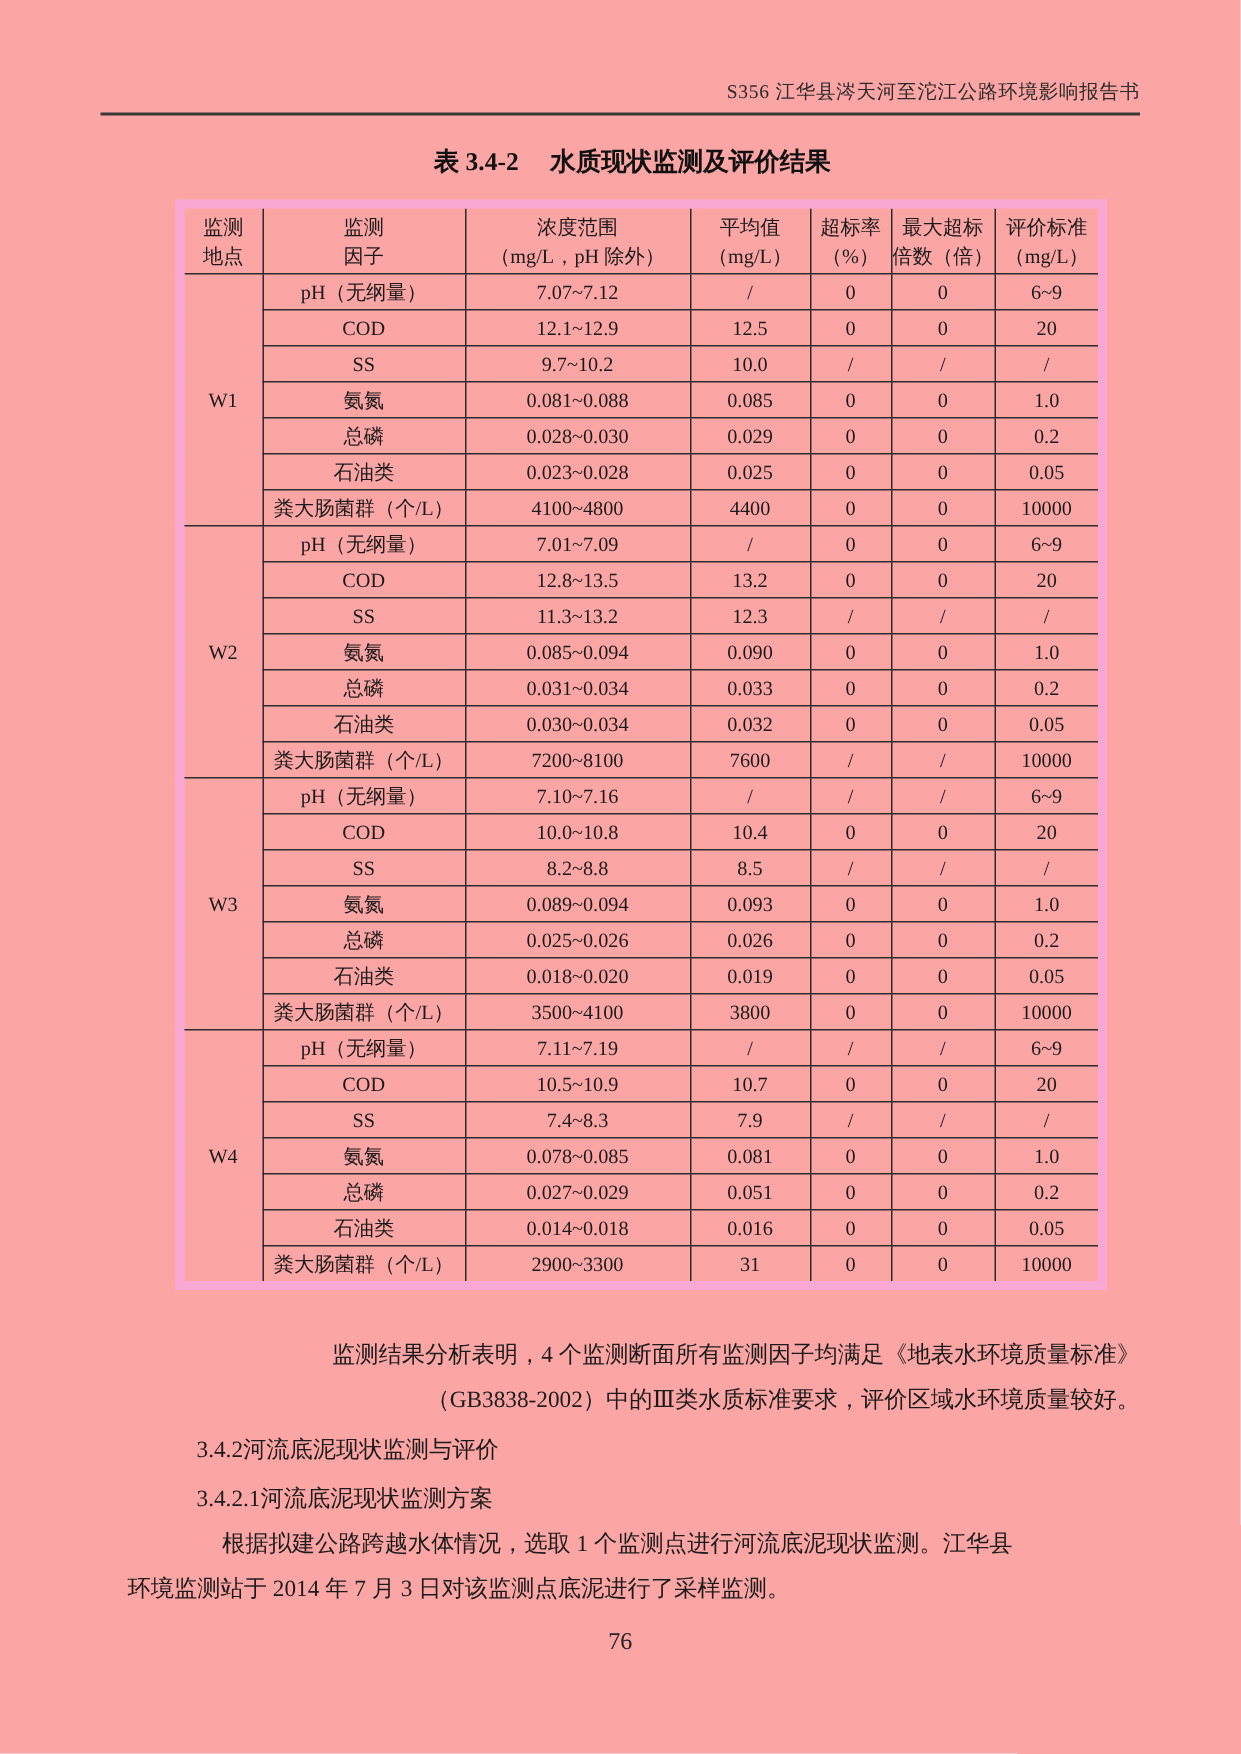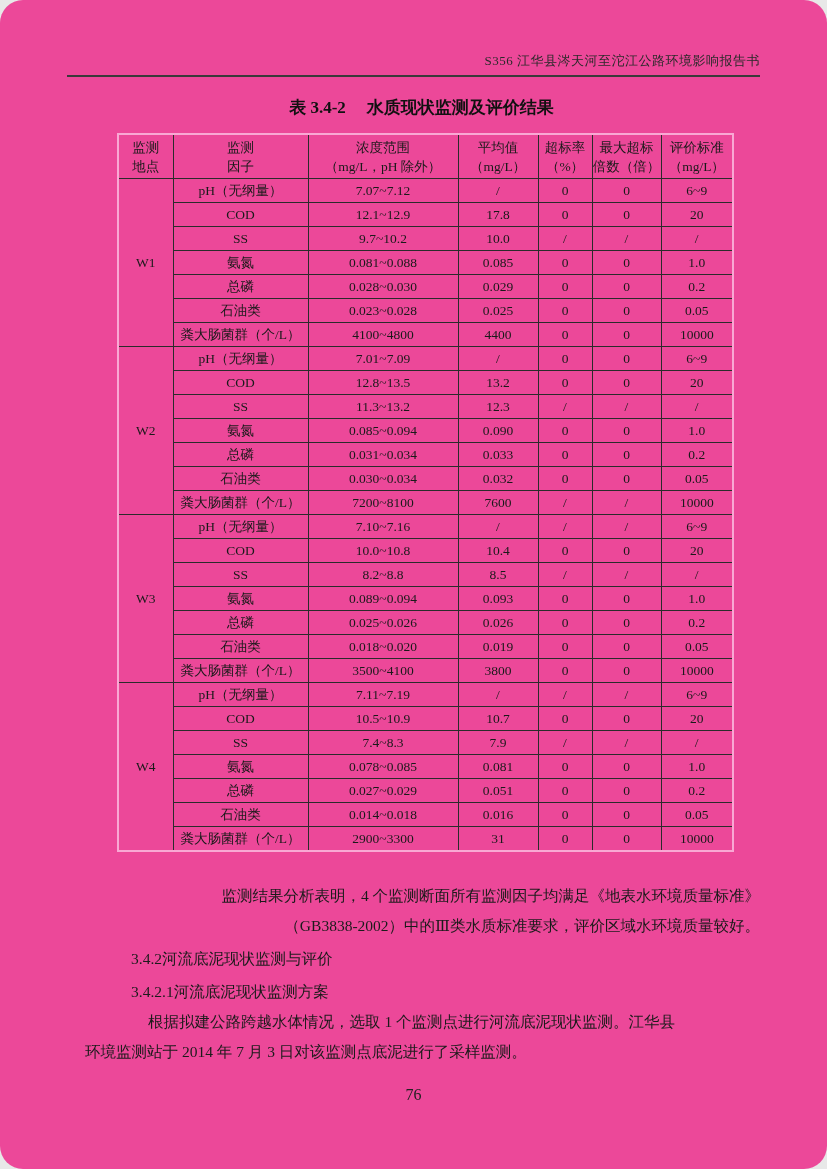--- a/index.html
+++ b/index.html
@@ -1,33 +1,33 @@
 <!DOCTYPE html>
 <html><head>
 <meta charset="utf-8">
 <style>
   html,body{margin:0;padding:0;background:#e8e8e8;}
   .page{
-    width:827px;height:1169px;background:#ec4899;position:relative;
+    width:827px;height:1169px;background:#fca5a5;position:relative;
     font-family:"Liberation Serif","DejaVu Serif",serif;color:#1a1a1a;
-    margin:0 auto;overflow:hidden;box-sizing:border-box;border-radius:23px;
+    margin:0 auto;overflow:hidden;box-sizing:border-box;
   }
   .content{margin:0 67px;}
   .page-header{
     padding-top:52px;text-align:right;font-size:13px;letter-spacing:.5px;
     padding-bottom:5px;border-bottom:2px solid #3a3a3a;color:#2a2a2a;
   }
   .caption{
     margin-top:19px;text-align:center;font-weight:bold;font-size:17px;
     color:#111;padding-left:16px;
   }
   .caption-title{margin-left:21px;}
   table.wq{
     border-collapse:collapse;table-layout:fixed;width:615px;
-    margin:14px 0 0 50px;font-size:13.5px;border:2px solid #f9a8d4;
+    margin:14px 0 0 50px;font-size:13.5px;border:6px solid #f9a8d4;
   }
   table.wq th,table.wq td{
     border:1px solid #2b2b2b;text-align:center;vertical-align:middle;
     padding:0;font-weight:normal;color:#1a1a1a;overflow:hidden;
   }
   table.wq th{white-space:pre-line;line-height:19px;height:43px;font-size:13.5px;}
   table.wq tbody td{height:23px;line-height:23px;}
   .body-text{margin-left:18px;margin-right:0;font-size:15.5px;line-height:30px;color:#1b1b1b;}
   p.para{margin:0;white-space:pre-line;text-indent:63px;}
   p.para.first{margin-top:29px;text-align:right;}
@@ -86,21 +86,21 @@
             <td>pH（无纲量）</td>
             <td>7.07~7.12</td>
             <td>/</td>
             <td>0</td>
             <td>0</td>
             <td>6~9</td>
           </tr>
           <tr>
             <td>COD</td>
             <td>12.1~12.9</td>
-            <td>17.8</td>
+            <td>12.5</td>
             <td>0</td>
             <td>0</td>
             <td>20</td>
           </tr>
           <tr>
             <td>SS</td>
             <td>9.7~10.2</td>
             <td>10.0</td>
             <td>/</td>
             <td>/</td>

